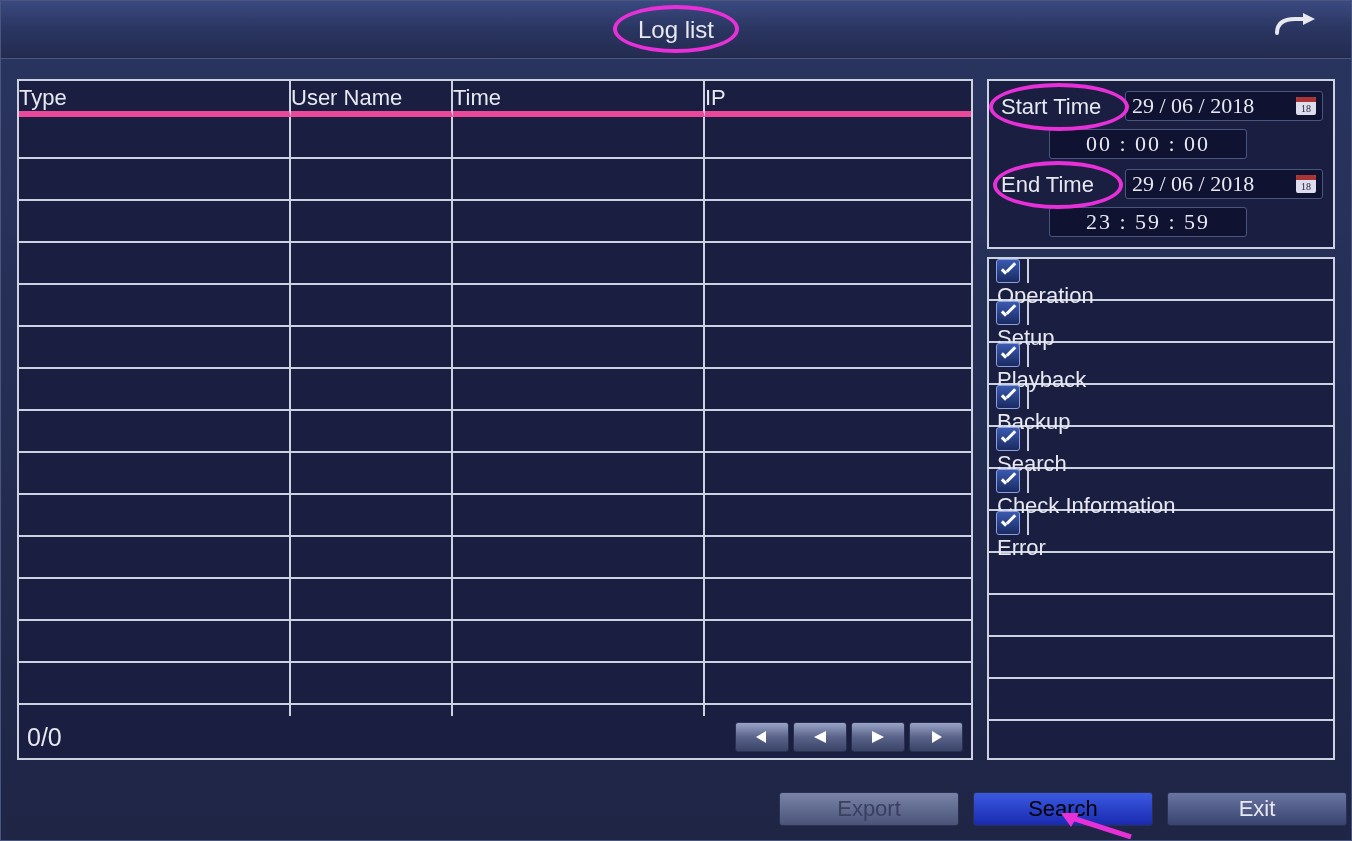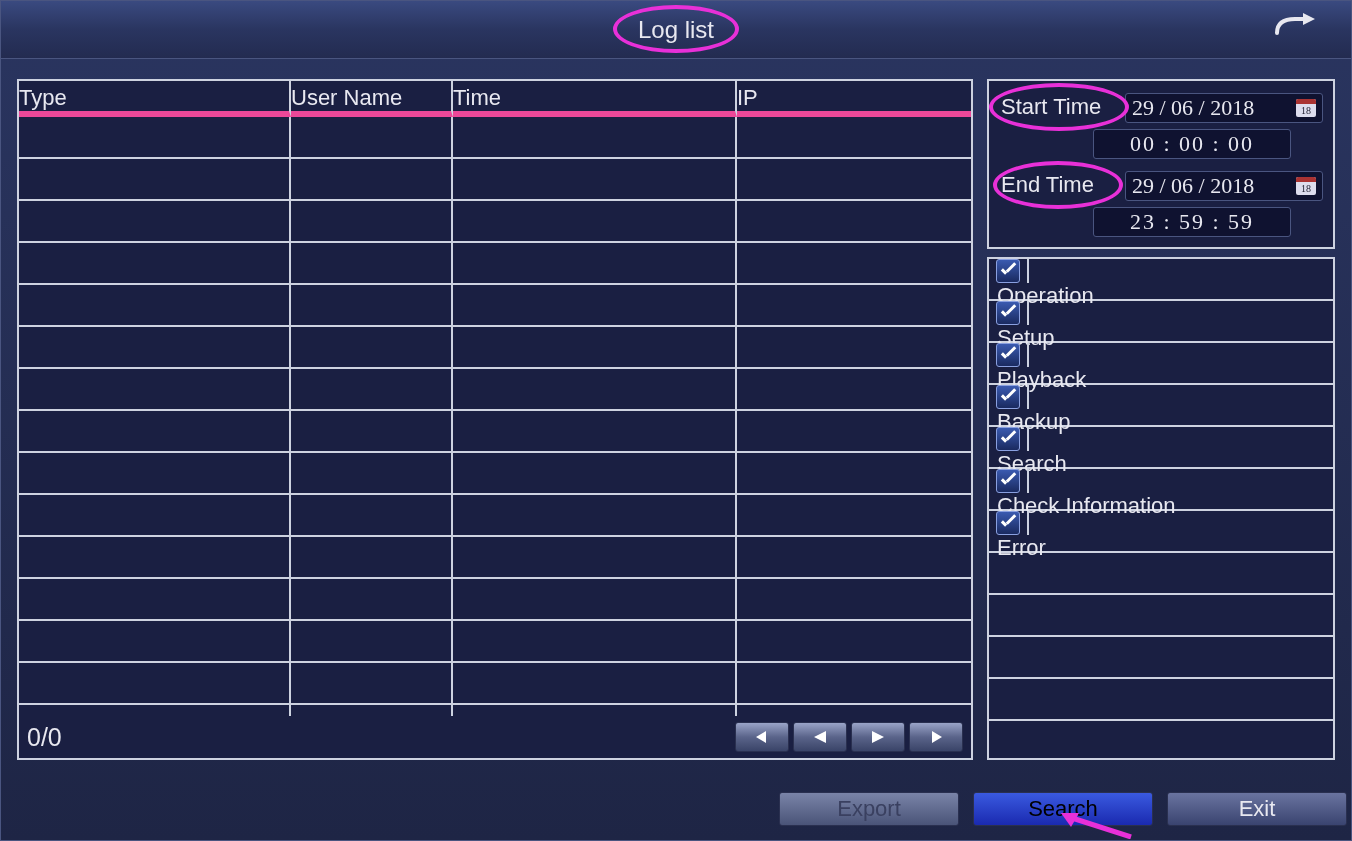--- a/index.html
+++ b/index.html
@@ -72,21 +72,21 @@
   .th {
     padding: 4px 0;
     font-size: 22px;
     border-right: 2px solid #cdd2e0;
     border-bottom: 6px solid #ec4899;
     background: #1a1f42;
   }
   .th:last-child { border-right: none; }
   .col-type { width: 272px; }
   .col-user { width: 162px; }
-  .col-time { width: 284px; }
+  .col-time { width: 252px; }
   .col-ip   { flex: 1; }
 
   .table-body {
     flex: 1;
     overflow: hidden;
   }
   .tr {
     display: flex;
     height: 42px;
   }
@@ -129,21 +129,21 @@
     flex-direction: column;
   }
   .time-panel {
     border: 2px solid #cdd2e0;
     background: #1a1f42;
     padding: 10px 8px;
     margin-bottom: 8px;
   }
   .time-row {
     display: flex;
-    align-items: flex-end;
+    align-items: flex-start;
     margin-bottom: 6px;
     position: relative;
   }
   .time-label-wrap { width: 128px; position: relative; height: 32px; display:flex; align-items:center; }
   .time-label {
     font-size: 22px;
     position: relative;
     z-index: 2;
     padding-left: 4px;
   }
@@ -160,21 +160,21 @@
     padding: 2px 6px;
     font-size: 22px;
     color: #e8e8f0;
     display: flex;
     align-items: center;
     gap: 4px;
     height: 30px;
     font-family: Liberation Serif, serif;
   }
   .date-field { width: 198px; justify-content: space-between; }
-  .time-field { width: 198px; margin-left: 96px; justify-content: center; letter-spacing: 2px;}
+  .time-field { width: 198px; margin-left: 52px; justify-content: center; letter-spacing: 2px;}
   .cal-icon {
     width: 20px; height: 18px;
     background: #dde;
     border-radius: 2px;
     position: relative;
     display: flex;
     align-items: flex-end;
     justify-content: center;
     font-size: 10px;
     color: #223;

